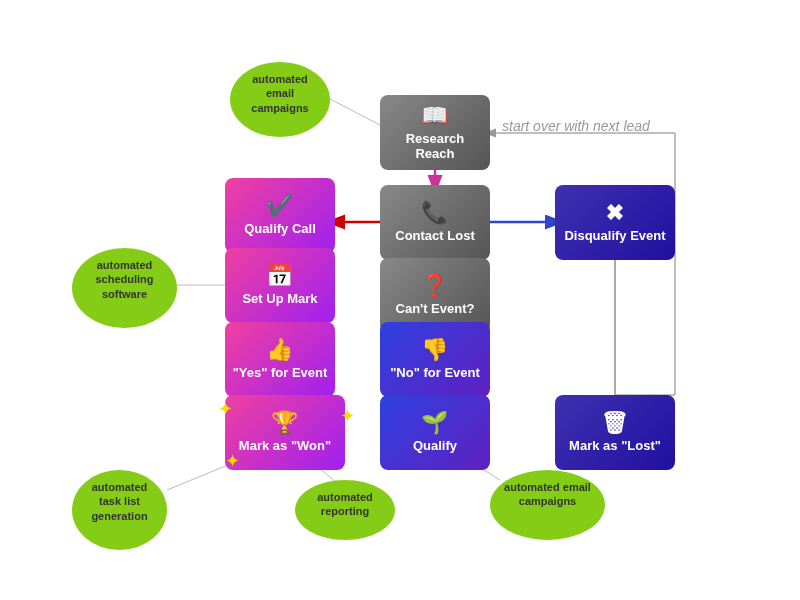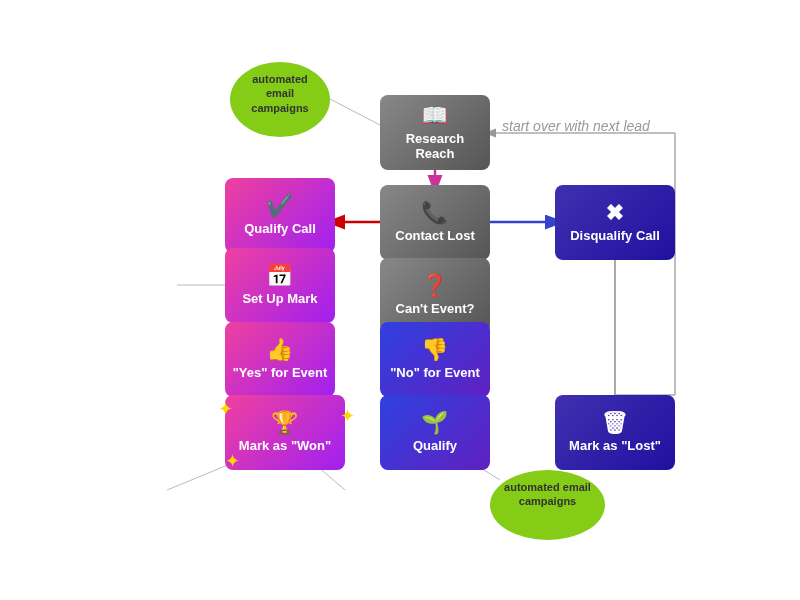--- a/index.html
+++ b/index.html
@@ -294,36 +294,50 @@
   <div class="sparkle" style="left:340px; top:405px;">✦</div>
   <div class="sparkle" style="left:225px; top:450px;">✦</div>
 
   <div class="node node-blue" id="nurture">
     <div class="icon">🌱</div>
     <div>Qualify</div>
   </div>
 
   <div class="node node-purple" id="disqualify-lead">
     <div class="icon">✖</div>
-    <div>Disqualify Call</div>
+    <div>Disqualify Event</div>
   </div>
 
   <div class="node node-purple" id="mark-lost">
     <div class="icon">🗑</div>
     <div>Mark as "Lost"</div>
   </div>
 
   <div class="bubble" id="bubble-email-top">
     <span>automated
 email
 campaigns</span>
   </div>
 
-
-
+  <div class="bubble" id="bubble-scheduling">
+    <span>automated
+scheduling
+software</span>
+  </div>
+
+  <div class="bubble" id="bubble-task">
+    <span>automated
+task list
+generation</span>
+  </div>
+
+  <div class="bubble" id="bubble-reporting">
+    <span>automated
+reporting</span>
+  </div>
 
   <div class="bubble" id="bubble-email-bottom">
     <span>automated
 email
 campaigns</span>
   </div>
 
 </div>
 
 </body></html>

